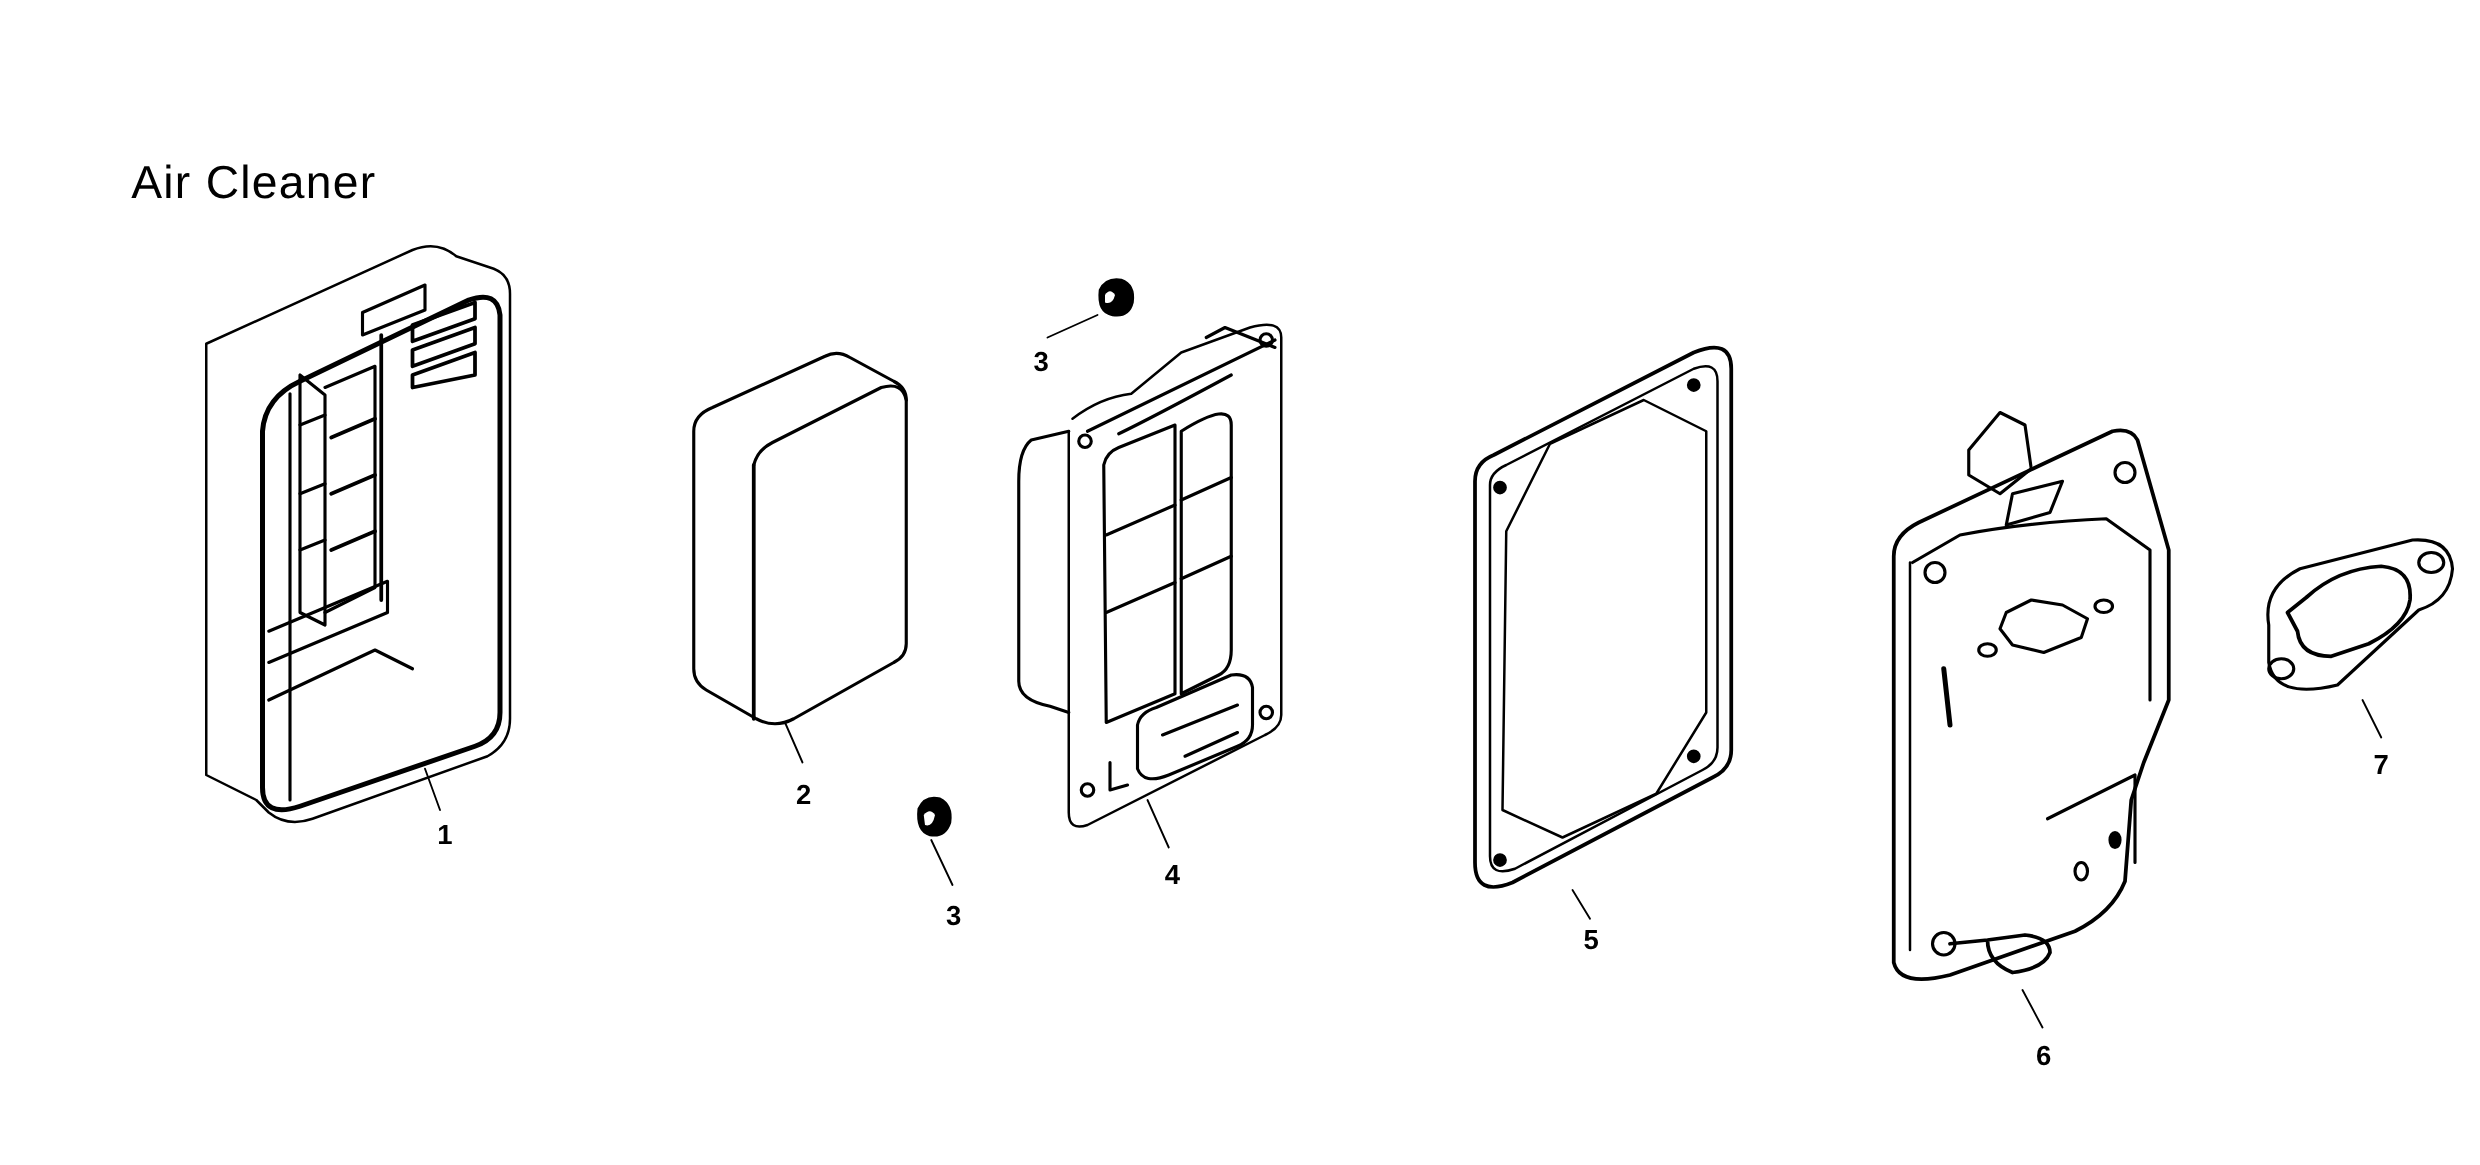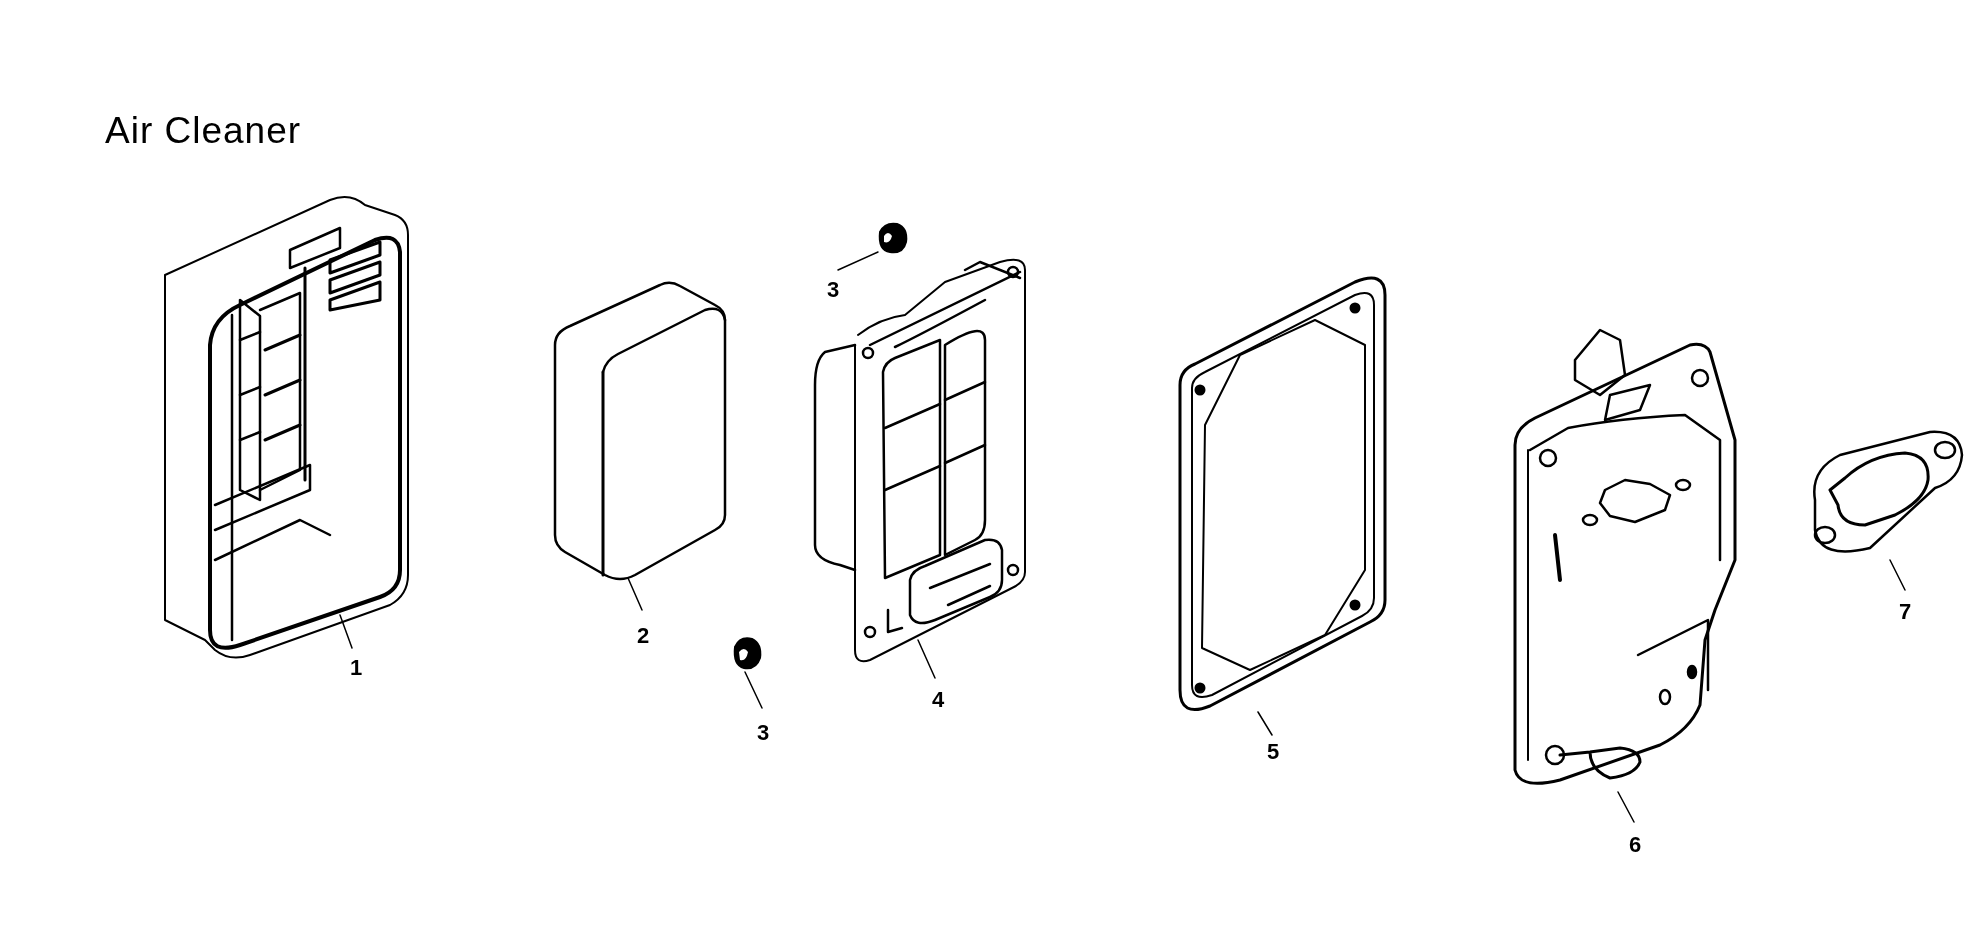--- a/index.html
+++ b/index.html
@@ -1,17 +1,17 @@
 <!DOCTYPE html>
 <html><head>
 <meta charset="utf-8">
 <style>
   html, body { margin: 0; padding: 0; background: #ffffff; }
   body { width: 1984px; height: 932px; position: relative; overflow: hidden; font-family: "Liberation Sans", sans-serif; }
-  .title { position: absolute; left: 105px; top: 110px; font-size: 37px; color: #000; letter-spacing: 1px; }
+  .title { position: absolute; left: 105px; top: 125px; font-size: 37px; color: #000; letter-spacing: 1px; }
   svg.parts { position: absolute; left: 0; top: 0; }
   .callout { position: absolute; font-size: 22px; font-weight: bold; color: #000; transform: translate(-50%, -50%); }
 </style>
 </head>
 <body>
 
 <div class="title">Air Cleaner</div>
 
 <svg class="parts" width="1984" height="932" viewBox="0 0 1984 932" fill="none" stroke="#000" stroke-linejoin="round" stroke-linecap="round">
 

